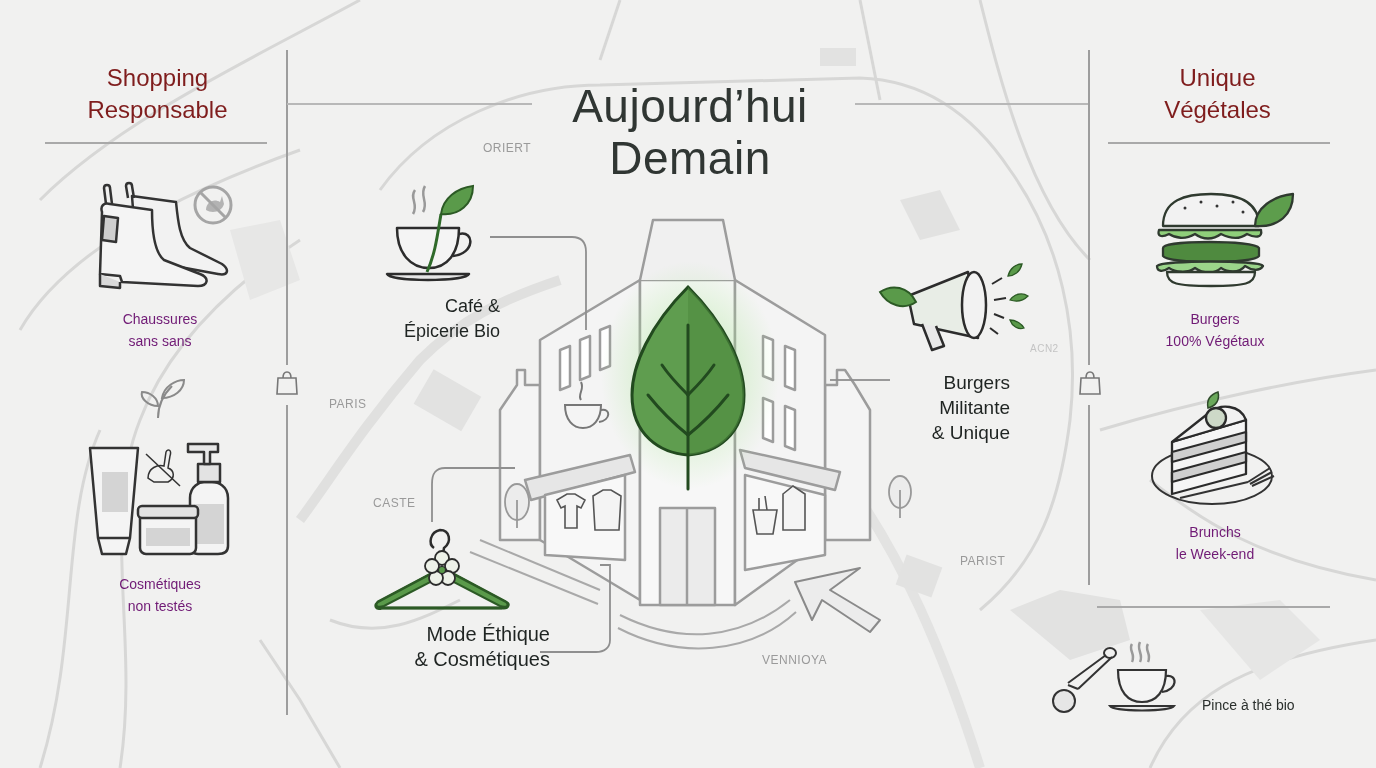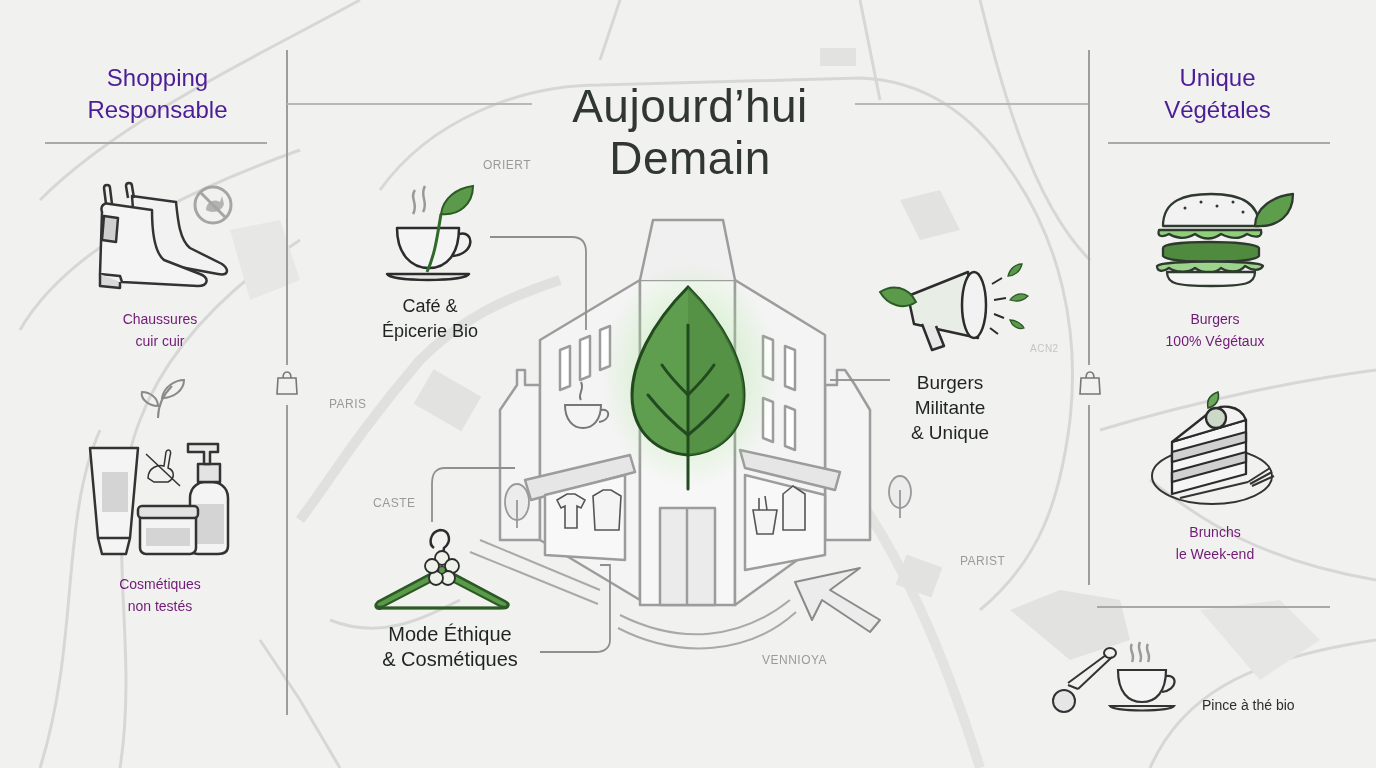--- a/index.html
+++ b/index.html
@@ -8,29 +8,29 @@
     background: #f1f1f0;
     font-family: "Liberation Sans", "DejaVu Sans", sans-serif;
     color: #222826;
     position: relative;
   }
   .canvas { position: absolute; left: 0; top: 0; width: 1376px; height: 768px; }
   .bg-map { position: absolute; left: 0; top: 0; width: 1376px; height: 768px; }
   .abs { position: absolute; }
   .section-title {
     position: absolute; text-align: center; font-size: 24px; line-height: 32px;
-    color: #4c1d95; font-weight: normal;
+    color: #7f1d1d; font-weight: normal;
   }
   .rule { position: absolute; height: 2px; background: #a9a9a9; }
   .vrule { position: absolute; width: 2px; background: #9d9d9d; }
   .label {
     position: absolute; text-align: center; font-size: 14px; line-height: 22px; color: #701a75;
   }
   .label-lg {
-    position: absolute; text-align: center; font-size: 20px; line-height: 25px; color: #1f2422;
+    position: absolute; text-align: right; font-size: 20px; line-height: 25px; color: #1f2422;
   }
   .main-title {
     position: absolute; left: 500px; top: 80px; width: 380px; text-align: center;
     font-size: 46px; line-height: 52px; color: #303633; letter-spacing: 0.5px;
   }
   .map-label {
     position: absolute; font-size: 12px; color: #9a9a9a; letter-spacing: 0.5px;
   }
   .accessory-title { position: absolute; left: 1202px; top: 642px; font-size: 20px; line-height: 25px; color: #1f2422; }
   .accessory-sub { position: absolute; left: 1202px; top: 697px; font-size: 14px; color: #2a2f2c; }
@@ -93,21 +93,21 @@
       <path d="M38 16 L 36 4 C 36 0, 42 0, 42 4 L 44 16" fill="none"></path>
     </g>
   </svg>
   <svg class="abs" style="left:192px; top:184px;" width="42" height="42" viewBox="0 0 42 42">
     <circle cx="21" cy="21" r="18" fill="none" stroke="#a5a5a5" stroke-width="3"></circle>
     <path d="M14 26 C 14 18, 22 14, 28 18 L 30 12 L 32 20 C 30 28, 20 30, 14 26 Z" fill="#b3b3b3"></path>
     <path d="M8 8 L 34 34" stroke="#a5a5a5" stroke-width="3"></path>
   </svg>
   <div class="label" style="left:85px; top:308px; width:150px;">
     <div>Chaussures</div>
-    <div>cuir cuir</div>
+    <div>sans sans</div>
   </div>
 
   <svg class="abs" style="left:138px; top:376px;" width="50" height="44" viewBox="0 0 50 44">
     <g stroke="#8a8a8a" stroke-width="2" fill="none">
       <path d="M20 42 C 20 30, 24 20, 34 10"></path>
       <path d="M20 30 C 10 30, 2 22, 4 16 C 12 16, 20 22, 20 30 Z"></path>
       <path d="M24 22 C 26 10, 38 4, 46 4 C 46 14, 36 22, 24 22 Z"></path>
     </g>
   </svg>
 
@@ -218,21 +218,21 @@
       <path d="M0 66 L 64 66 C 60 72, 4 72, 0 66 Z" fill="#e8e8e8"></path>
     </g>
   </svg>
   <div class="accessory-sub">Pince à thé bio</div>
 
   <div class="main-title">
     <div>Aujourd’hui</div>
     <div>Demain</div>
   </div>
 
-  <div class="map-label" style="left:483px; top:158px;">ORIERT</div>
+  <div class="map-label" style="left:483px; top:141px;">ORIERT</div>
   <div class="map-label" style="left:329px; top:377px;margin-top:20px;">PARIS</div>
   <div class="map-label" style="left:373px; top:496px;">CASTE</div>
   <div class="map-label" style="left:960px; top:554px;">PARIST</div>
   <div class="map-label" style="left:762px; top:653px;text-align:center;">VENNIOYA</div>
   <div class="map-label" style="left:1030px; top:343px; font-size:10px; color:#c4c4c4;">ACN2</div>
 
   <svg class="abs" style="left:495px; top:210px;" width="400" height="420" viewBox="0 0 400 420">
     <g stroke="#9c9c9c" stroke-width="2.5" fill="#f4f4f4" stroke-linejoin="round">
 
       <path d="M5 200 L 5 330 L 45 330 L 45 175 L 30 175 L 30 160 L 22 160 L 22 175 Z"></path>

